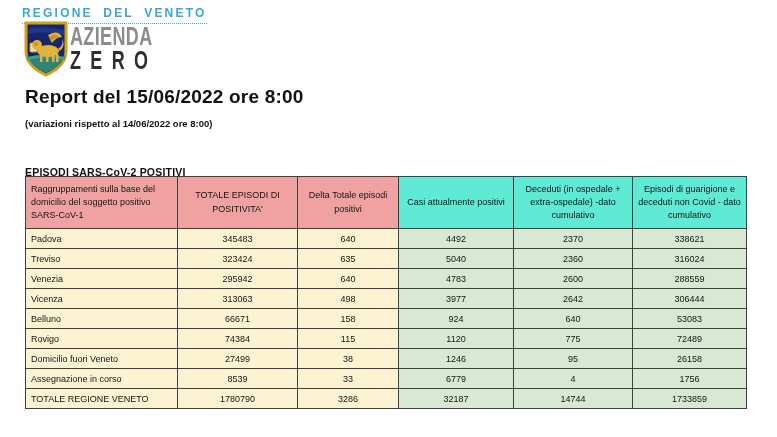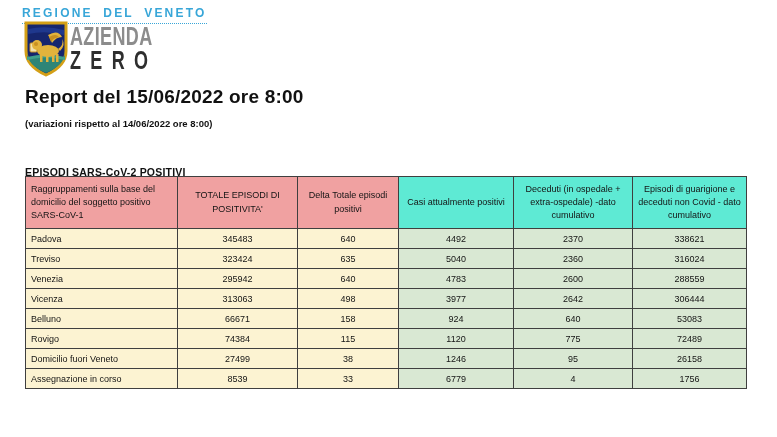--- a/index.html
+++ b/index.html
@@ -194,14 +194,22 @@
         <td class="cell bg-green">26158</td>
       </tr>
       <tr>
         <td class="cell label bg-yellow">Assegnazione in corso</td>
         <td class="cell bg-yellow">8539</td>
         <td class="cell bg-yellow">33</td>
         <td class="cell bg-green">6779</td>
         <td class="cell bg-green">4</td>
         <td class="cell bg-green">1756</td>
       </tr>
+      <tr>
+        <td class="cell label bg-yellow">TOTALE REGIONE VENETO</td>
+        <td class="cell bg-yellow">1780790</td>
+        <td class="cell bg-yellow">3286</td>
+        <td class="cell bg-green">32187</td>
+        <td class="cell bg-green">14744</td>
+        <td class="cell bg-green">1733859</td>
+      </tr>
     </tbody>
 </table>
 
 </body></html>

